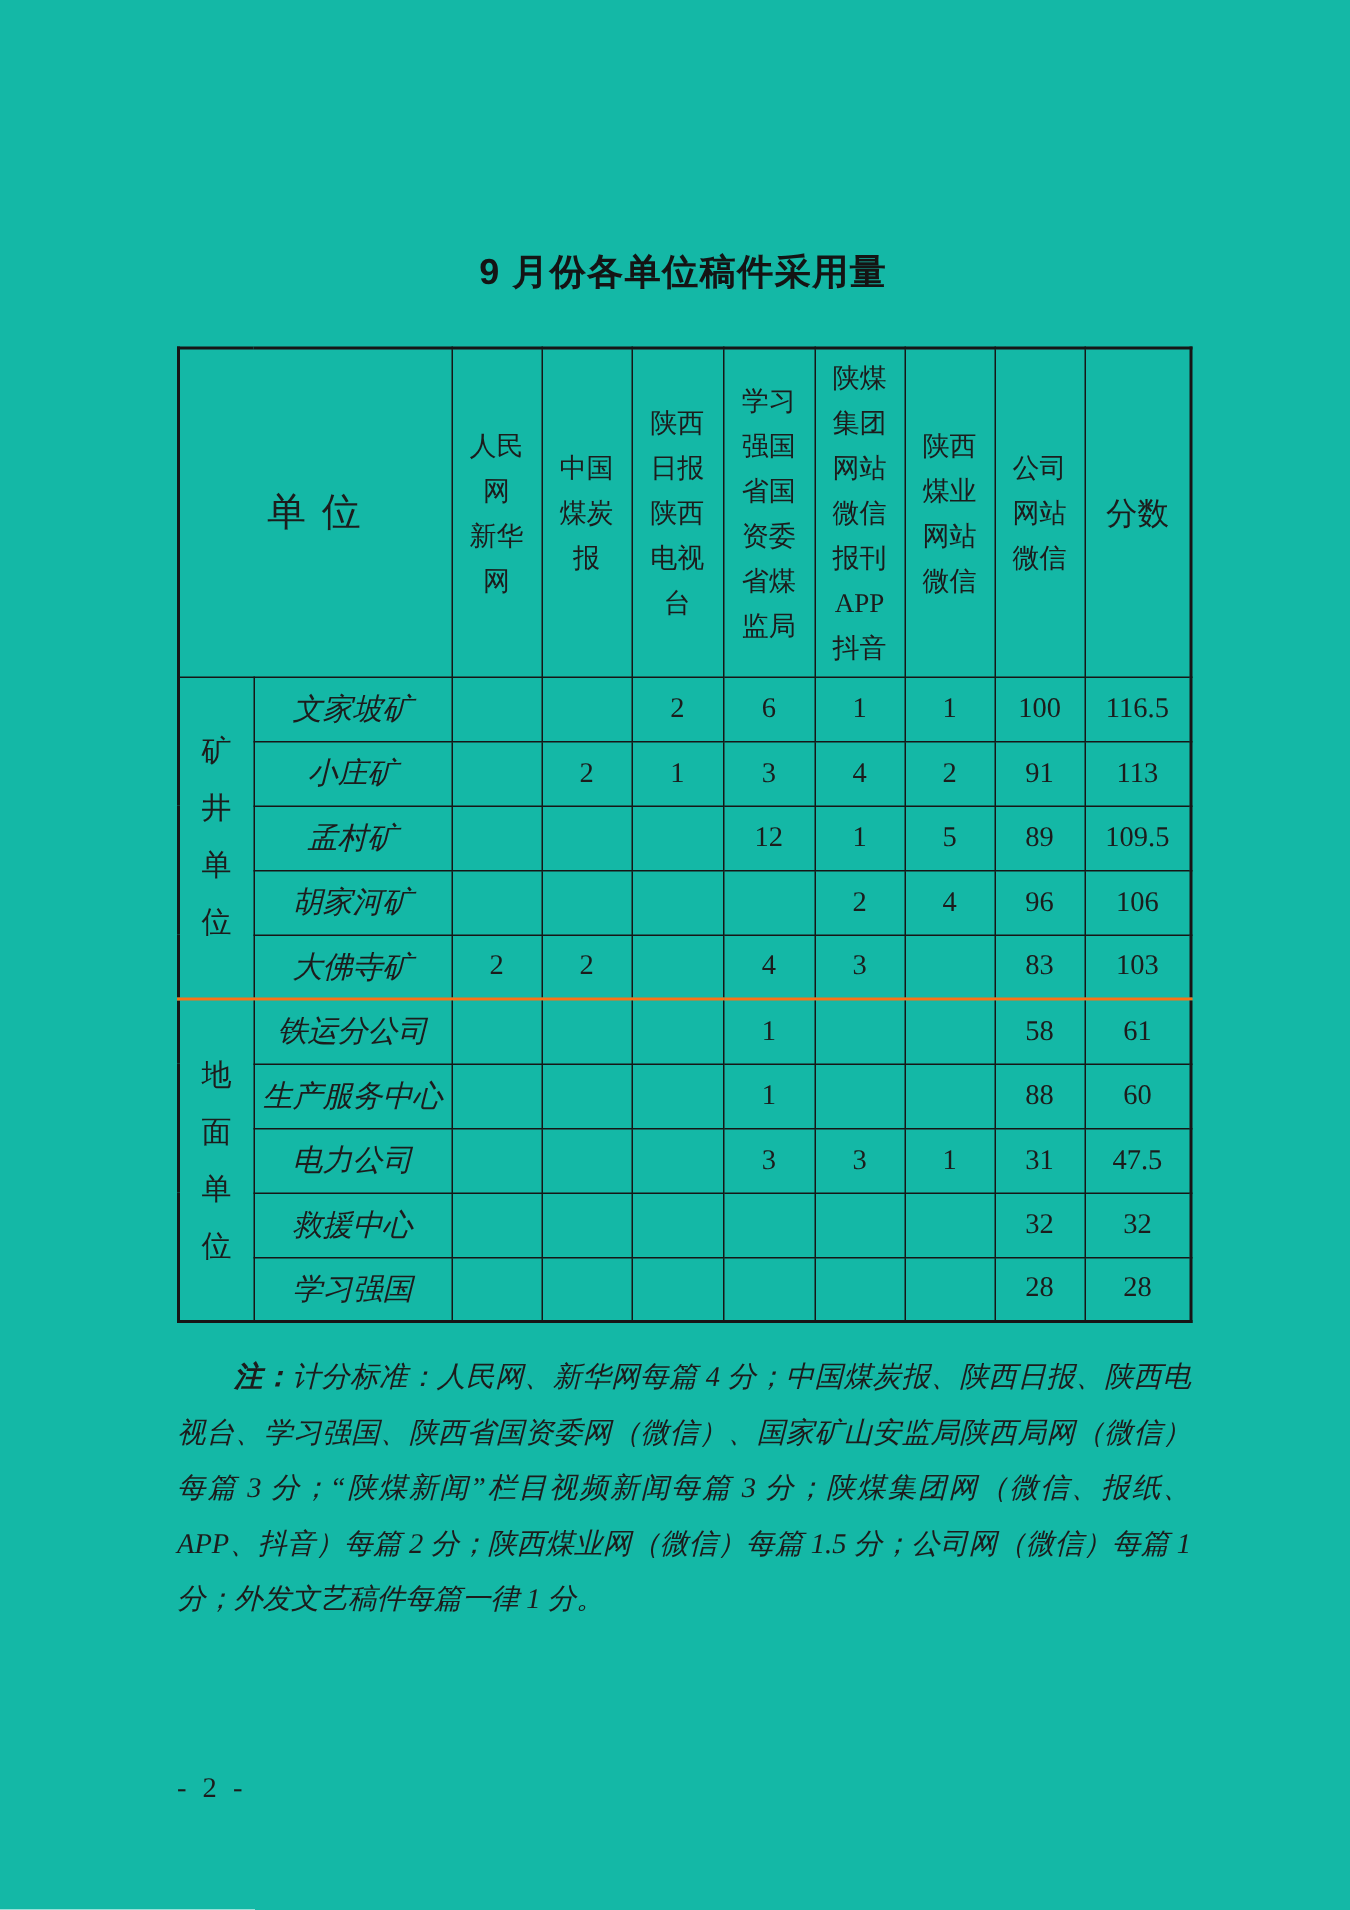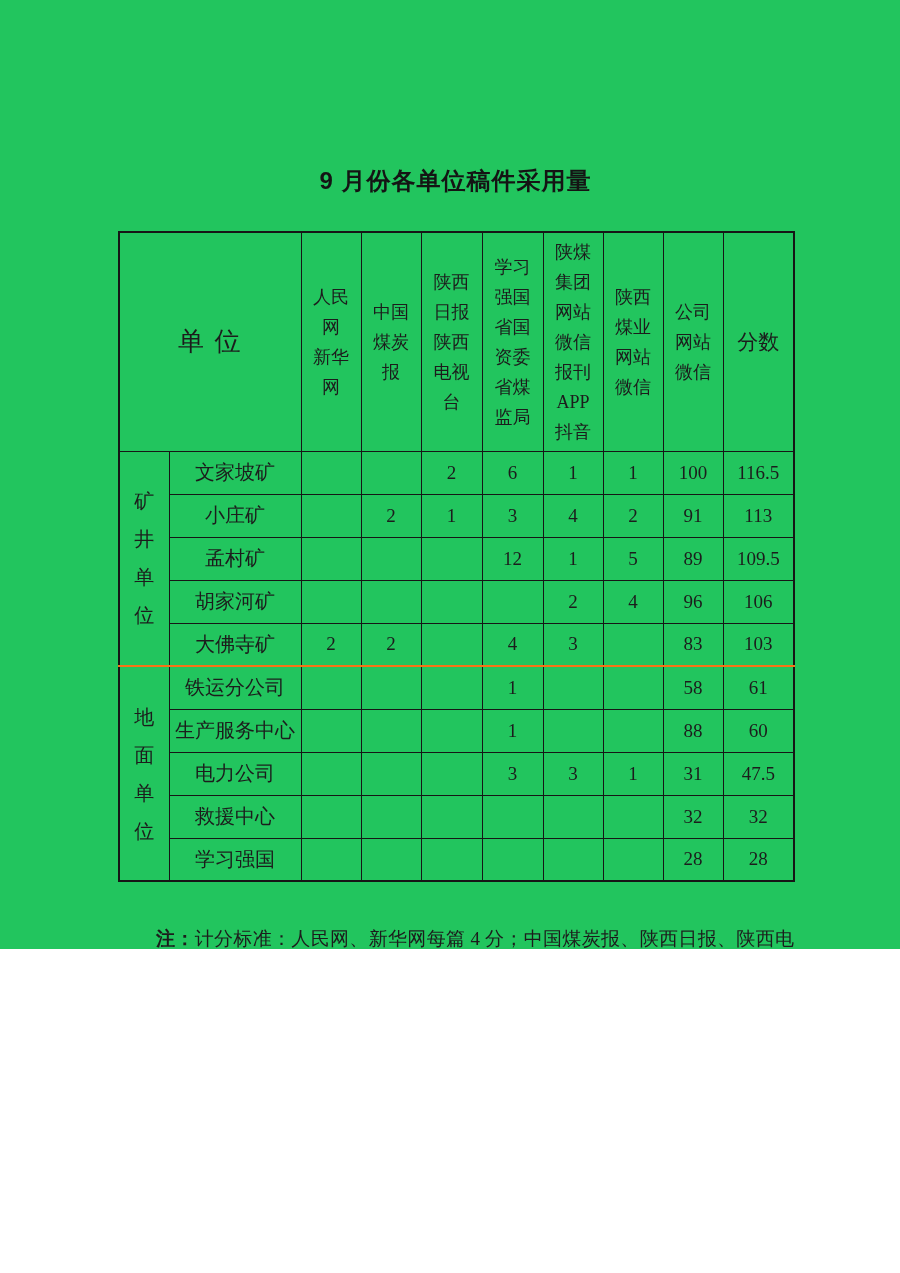--- a/index.html
+++ b/index.html
@@ -1,20 +1,20 @@
 <!DOCTYPE html>
 <html><head>
 <meta charset="utf-8">
 <style>
   html, body { margin: 0; padding: 0; background: #ffffff; }
   .page {
     position: relative;
     width: 900px;
-    height: 949px;
-    background: #22c55e;
+    height: 1273px;
+    background: #14b8a6;
     color: #1c1c1c;
     font-family: "Liberation Serif", "DejaVu Serif", serif;
     overflow: hidden;
   }
   .doc-title {
     position: absolute;
     left: 118px;
     top: 165px;
     width: 675px;
     margin: 0;
@@ -58,34 +58,35 @@
     padding-top: 0;
     white-space: normal;
     font-size: 21px;
   }
   tr.data-row { height: 43px; }
   td.group-cell {
     white-space: pre-line;
     line-height: 38px;
     font-size: 20px;
   }
-  td.unit-name { font-size: 20px; }
+  td.unit-name { font-size: 20px; font-style: italic; }
   td.value-cell { font-size: 19px; }
   tr.section-start td { border-top: 2px solid #f97316; }
   .note {
     position: absolute;
     left: 118px;
-    top: 920px;
+    top: 900px;
     width: 676px;
     margin: 0;
     font-size: 19px;
     line-height: 37px;
     text-align: justify;
     text-indent: 38px;
     color: #1c1c1c;
+    font-style: italic;
   }
   .note .note-prefix {
     font-family: "Liberation Sans", "DejaVu Sans", sans-serif;
     font-weight: bold;
   }
   .page-number {
     position: absolute;
     left: 118px;
     top: 1182px;
     font-size: 19px;

